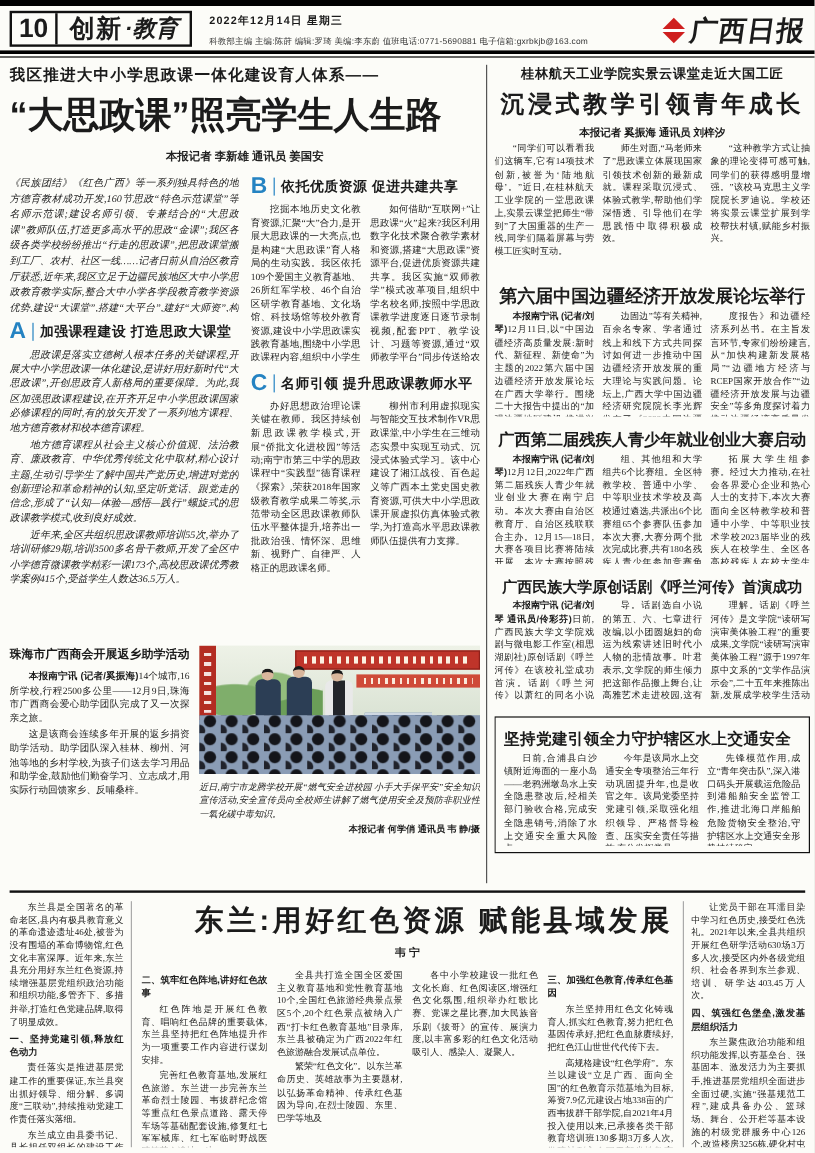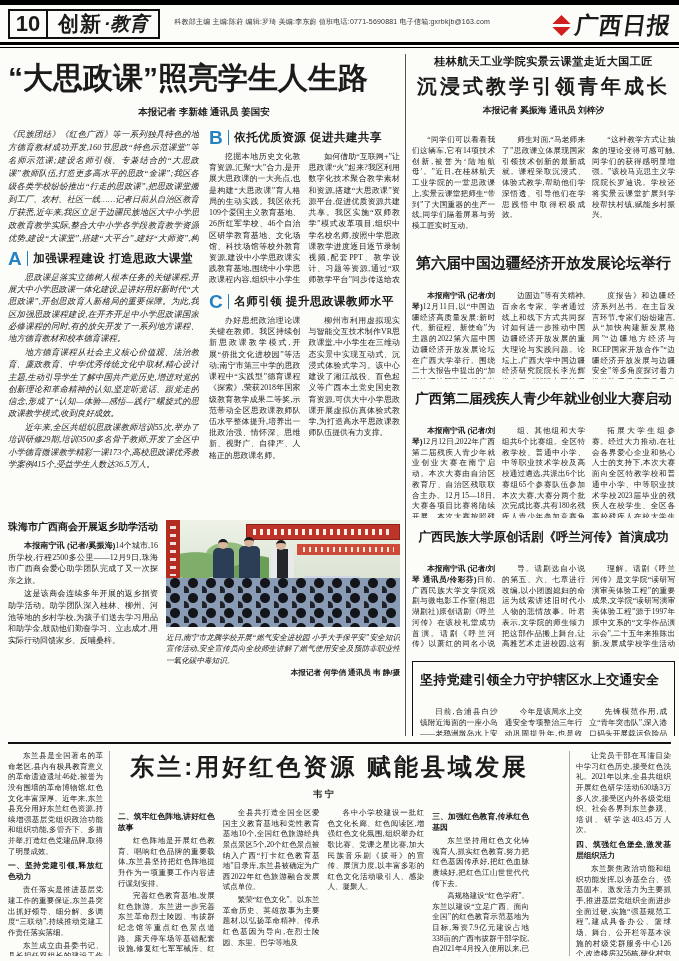--- a/index.html
+++ b/index.html
@@ -97,41 +97,41 @@
     background-size:18px 15px; }
   .caption { margin-top:5px; font-size:7.6px; line-height:1.5; text-align:justify; font-style:italic; }
   .credit { text-align:right; font:700 7.6px "Liberation Sans",sans-serif; margin-top:2px; }
 
   
   .right-col { position:absolute; left:412px; top:54px; width:263px; height:682px; overflow:hidden; }
   .r-kicker { text-align:center; font:700 11px "Liberation Sans",sans-serif; letter-spacing:.5px; }
   .r1-headline { text-align:center; font:700 20px "Liberation Serif",serif; letter-spacing:3px;
     margin-top:4px; white-space:nowrap; }
   .r-byline { text-align:center; font:700 8.8px "Liberation Sans",sans-serif; margin-top:5px; }
-  .r-cols { display:flex; gap:7px; margin-top:18px; overflow:hidden; }
+  .r-cols { display:flex; gap:7px; margin-top:2px; overflow:hidden; }
   .r-cols .rc { flex:1; font-size:7.6px; line-height:1.42; text-align:justify; }
   .r-cols .rc p { text-indent:2em; }
   .r1-cols { height:108px; }
   .r-art { margin-top:11px; }
   .r2-headline { text-align:center; font:900 15px "Liberation Sans",sans-serif; white-space:nowrap; }
   .r3-headline { text-align:center; font:900 13.5px "Liberation Sans",sans-serif; white-space:nowrap; }
   .r4-headline { text-align:center; font:900 12.5px "Liberation Sans",sans-serif; white-space:nowrap; }
   .r2-cols { height:88px; } .r3-cols { height:92px; } .r4-cols { height:86px; }
   .r-box { border:1.5px solid #111; padding:6px 7px 5px; margin-top:11px; }
   .box-kicker { font:700 10.5px "Liberation Sans",sans-serif; }
   .box-headline { font:900 13px "Liberation Sans",sans-serif; margin-top:3px; white-space:nowrap; letter-spacing:.3px; }
   .box-cols { height:78px; }
 
   
   .bottom { position:absolute; left:8px; top:742px; width:663px; height:214px;
     border-top:2px solid #111; padding-top:7px; display:flex; gap:8px; }
   .bt-side { width:102px; font-size:7.5px; line-height:1.42; text-align:justify; overflow:hidden; }
   .bt-side p, .bt-mid-col p { text-indent:2em; margin-bottom:2px; }
   .bt-side.left { border-right:1px solid #aaa; padding-right:6px; }
-  .bt-side.right { border-left:1px solid #aaa; padding-left:6px;margin-left:32px; }
+  .bt-side.right { border-left:1px solid #aaa; padding-left:6px; }
   .bt-center { flex:1; }
   .bt-headline { text-align:right; font:900 24px "Liberation Sans",sans-serif; letter-spacing:3px; white-space:nowrap; }
   .bt-author { text-align:center; font:700 9px "Liberation Sans",sans-serif; margin:5px 0 7px; }
   .bt-cols { display:flex; gap:8px; height:148px; overflow:hidden; }
   .bt-mid-col { flex:1; font-size:7.5px; line-height:1.42; text-align:justify; }
   .sub-h { font:700 7.8px "Liberation Sans",sans-serif; margin:3px 0; text-indent:0 !important; }
 </style>
 </head>
 <body>
 
@@ -142,33 +142,35 @@
   <header class="header">
     <div class="hbox">
       <div class="pagenum">10</div>
       <div class="hbox-div"></div>
       <div class="section-title">
         <span class="st-main">创新</span>
         <span class="st-sub">·教育</span>
       </div>
     </div>
     <div class="hmeta">
+      <div class="hdate">2022年12月14日  星期三</div>
       <div class="hstaff">科教部主编   主编:陈莳   编辑:罗琦   美编:李东蔚   值班电话:0771-5690881   电子信箱:gxrbkjb@163.com</div>
     </div>
     <div class="masthead">
       <span class="mh-diamond"></span>
       <span class="mh-text">广西日报</span>
     </div>
   </header>
 
   <div class="rule-thick"></div>
   <div class="rule-thin"></div>
   <div class="vrule"></div>
 
   <section class="main-left">
+    <div class="kicker">我区推进大中小学思政课一体化建设育人体系——</div>
     <h1 class="headline">“大思政课”照亮学生人生路</h1>
     <div class="byline">本报记者 李新雄    通讯员 姜国安</div>
 
     <div class="ml-body">
       <div class="ml-colL">
         <div class="intro">《民族团结》《红色广西》等一系列独具特色的地方德育教材成功开发,160节思政“特色示范课堂”等名师示范课;建设名师引领、专兼结合的“大思政课”教师队伍,打造更多高水平的思政“金课”;我区各级各类学校纷纷推出“行走的思政课”,把思政课堂搬到工厂、农村、社区一线……记者日前从自治区教育厅获悉,近年来,我区立足于边疆民族地区大中小学思政教育教学实际,整合大中小学各学段教育教学资源优势,建设“大课堂”,搭建“大平台”,建好“大师资”,构建起纵向贯穿大中小学全学段的思政课一体化建设,横向贯通课内课外、校内校外、线上线下的大中小学“大思政课”育人体系。</div>
         <div class="sec-head">
           <span class="sec-letter">A</span>
           <span class="sec-bar"></span>
           <span class="sec-title">加强课程建设  打造思政大课堂</span>

